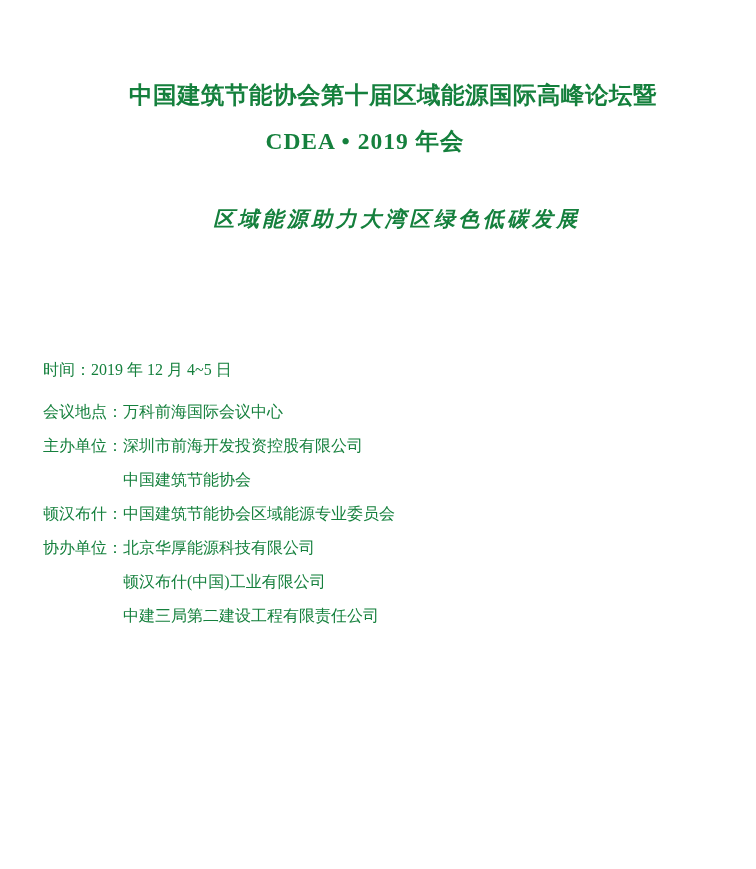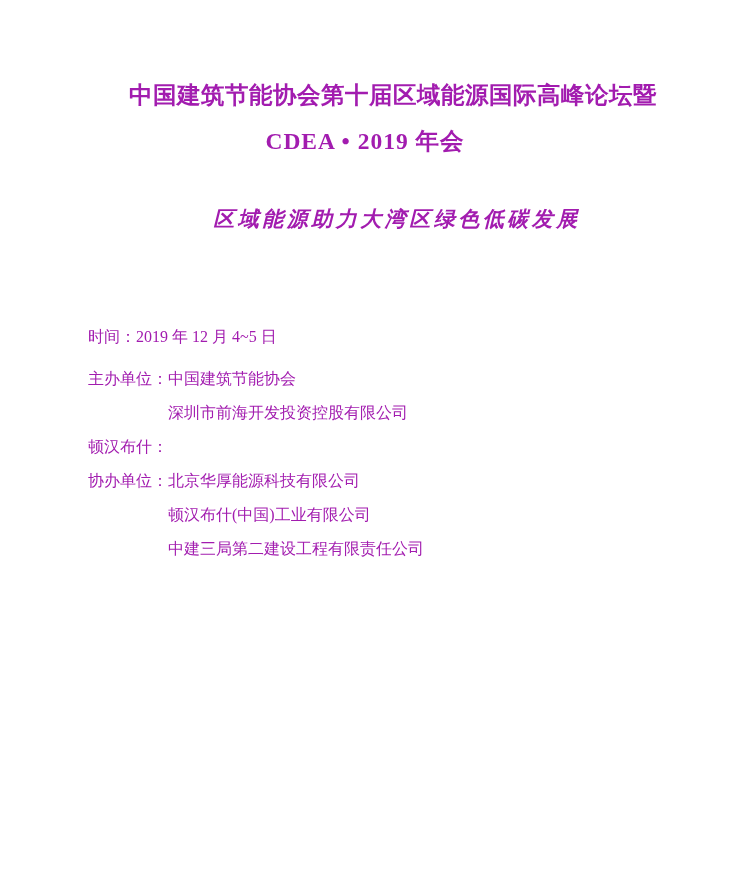--- a/index.html
+++ b/index.html
@@ -5,21 +5,21 @@
   html, body {
     margin: 0;
     padding: 0;
     background: #ffffff;
   }
   .page {
     position: relative;
     width: 756px;
     height: 869px;
     background: #ffffff;
-    color: #a21caf;
+    color: #15803d;
     font-family: "Liberation Serif", "DejaVu Serif", serif;
     overflow: hidden;
   }
   .title-block {
     position: relative;
     left: 15px;
     padding-top: 72px;
     text-align: center;
     font-weight: 700;
     font-size: 23.5px;
@@ -36,22 +36,22 @@
     left: 19px;
     margin-top: 36px;
     text-align: center;
     font-weight: 700;
     font-style: italic;
     font-size: 21px;
     line-height: 38px;
     letter-spacing: 3.5px;
   }
   .info-block {
-    margin-top: 82px;
-    padding-left: 88px;
+    margin-top: 115px;
+    padding-left: 43px;
     font-size: 16px;
   }
   .info-row {
     display: flex;
     align-items: flex-start;
     line-height: 34px;
   }
   .info-row.first {
     margin-bottom: 8px;
   }
@@ -82,32 +82,39 @@
   <div class="info-block">
 
     <div class="info-row first">
       <span class="info-label">时间：</span>
       <span class="info-values">
         <span class="info-value">2019 年 12 月 4~5 日</span>
       </span>
     </div>
 
 
+    <div class="info-row">
+      <span class="info-label">会议地点：</span>
+      <span class="info-values">
+        <span class="info-value">万科前海国际会议中心</span>
+      </span>
+    </div>
 
     <div class="info-row">
       <span class="info-label">主办单位：</span>
       <span class="info-values">
+        <span class="info-value">深圳市前海开发投资控股有限公司</span>
         <span class="info-value">中国建筑节能协会</span>
-        <span class="info-value">深圳市前海开发投资控股有限公司</span>
       </span>
     </div>
 
     <div class="info-row">
       <span class="info-label">顿汉布什：</span>
       <span class="info-values">
+        <span class="info-value">中国建筑节能协会区域能源专业委员会</span>
       </span>
     </div>
 
     <div class="info-row">
       <span class="info-label">协办单位：</span>
       <span class="info-values">
         <span class="info-value">北京华厚能源科技有限公司</span>
         <span class="info-value">顿汉布什(中国)工业有限公司</span>
         <span class="info-value">中建三局第二建设工程有限责任公司</span>
       </span>

